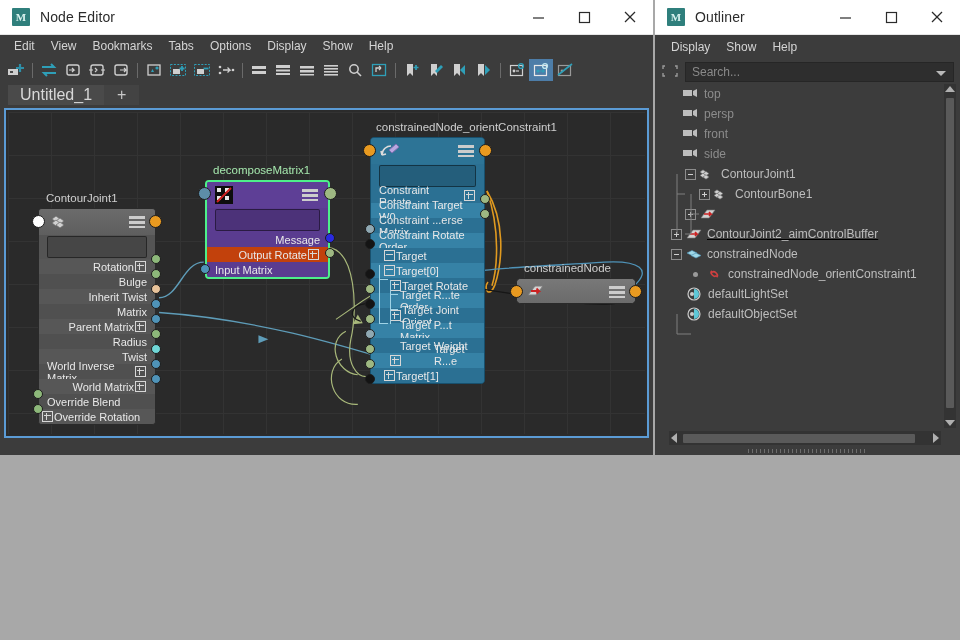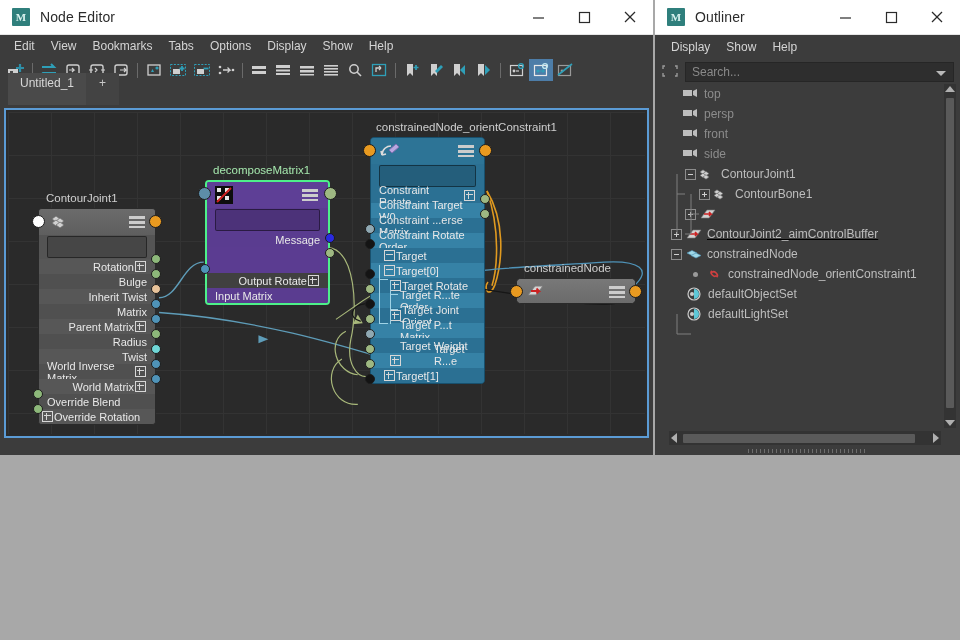--- a/index.html
+++ b/index.html
@@ -40,21 +40,21 @@
 
   
   .toolbar{height:26px;background:#3c3c3c;display:flex;align-items:center;padding-left:4px;gap:0px;}
   .tool{width:24px;height:22px;display:flex;align-items:center;justify-content:center;flex:0 0 auto;}
   .tool.sel{background:#4d7da8;}
   .tsep{width:9px;height:22px;display:flex;align-items:center;justify-content:center;flex:0 0 auto;}
   .tsep i{display:block;width:1px;height:15px;background:#6a6a6a;}
 
   
   .tabbar{height:22px;background:#3c3c3c;display:flex;align-items:flex-end;padding-left:8px;}
-  .tab{height:32px;line-height:20px;padding:0 12px;color:#d8d8d8;font-size:12px;background:#4a4a4a;}
+  .tab{height:20px;line-height:20px;padding:0 12px;color:#d8d8d8;font-size:16px;background:#4a4a4a;}
   .tab.plus{padding:0 13px;color:#c8c8c8;background:#434343;}
 
   
   .graphwrap{position:absolute;left:4px;top:108px;width:645px;height:330px;
      border:2px solid #5b9bd5;box-sizing:border-box;background:#2b2b2b;}
   .graph{position:absolute;inset:2px;overflow:hidden;background:
       repeating-linear-gradient(to right, #333333 0 1px, transparent 1px 43px),
       repeating-linear-gradient(to bottom, #333333 0 1px, transparent 1px 43px),
       #2a2a2a;}
   .wires{position:absolute;left:0;top:0;width:100%;height:100%;pointer-events:none;}
@@ -81,21 +81,21 @@
   .port.big{width:13px;height:13px;}
 
   
   .n-joint .nhead{background:linear-gradient(to bottom,#6b6b6b,#5e5e5e);}
   .n-joint .attr{background:#575757;}
   .n-joint .attr:nth-child(even){background:#505050;}
   .n-joint .nbody{background:#545454;border:1px solid #2a2a2a;}
   .n-dm .nbody{background:#5b3c91;border:2px solid #4df08a;}
   .n-dm .nhead{background:#5e3f96;}
   .n-dm .attr{background:#5a3c90;}
-  .n-dm .attr.alt{background:#404040;margin-top:26px;}
+  .n-dm .attr.alt{background:#c2410c;}
   .n-oc .nbody{background:#2b7093;border:1px solid #18506d;}
   .n-oc .nhead{background:#2d7496;}
   .n-oc .attr{background:#2b7093;}
   .n-oc .attr.alt{background:#3682a6;}
   .n-cn .nbody{background:#6f6f6f;border:1px solid #2a2a2a;}
   .n-cn .nhead{background:linear-gradient(to bottom,#787878,#6a6a6a);}
 
   
   .tline{position:absolute;background:#9fd3e6;}
 
@@ -745,29 +745,29 @@
               </g>
             </svg></span>
         <span class="txt">constrainedNode_orientConstraint1</span>
       </div>
       <div class="ol-row" style="padding-left:26px;">
         <span class="ol-ico"><svg width="18" height="14">
               <circle cx="8" cy="7" r="6" fill="none" stroke="#cccccc" stroke-width="1.2"></circle>
               <path d="M8 2a5 5 0 010 10z" fill="#5fc8d8"></path>
               <circle cx="6" cy="7" r="2" fill="#cccccc"></circle>
             </svg></span>
-        <span class="txt">defaultObjectSet</span>
+        <span class="txt">defaultLightSet</span>
       </div>
       <div class="ol-row" style="padding-left:26px;">
         <span class="ol-ico"><svg width="18" height="14">
               <circle cx="8" cy="7" r="6" fill="none" stroke="#cccccc" stroke-width="1.2"></circle>
               <path d="M8 2a5 5 0 010 10z" fill="#5fc8d8"></path>
               <circle cx="6" cy="7" r="2" fill="#cccccc"></circle>
             </svg></span>
-        <span class="txt">defaultLightSet</span>
+        <span class="txt">defaultObjectSet</span>
       </div>
 
       <svg style="position:absolute;left:0;top:0;width:279px;height:344px;pointer-events:none;">
         <g stroke="#7f7f7f" stroke-width="1" fill="none">
           <path d="M20 90 L20 110 L28 110"></path>
           <path d="M34 110 L34 130 L42 130"></path>
           <path d="M34 130 L34 150 L28 150"></path>
           <path d="M20 110 L20 150"></path>
           <path d="M20 230 L20 250 L34 250"></path>
         </g>

